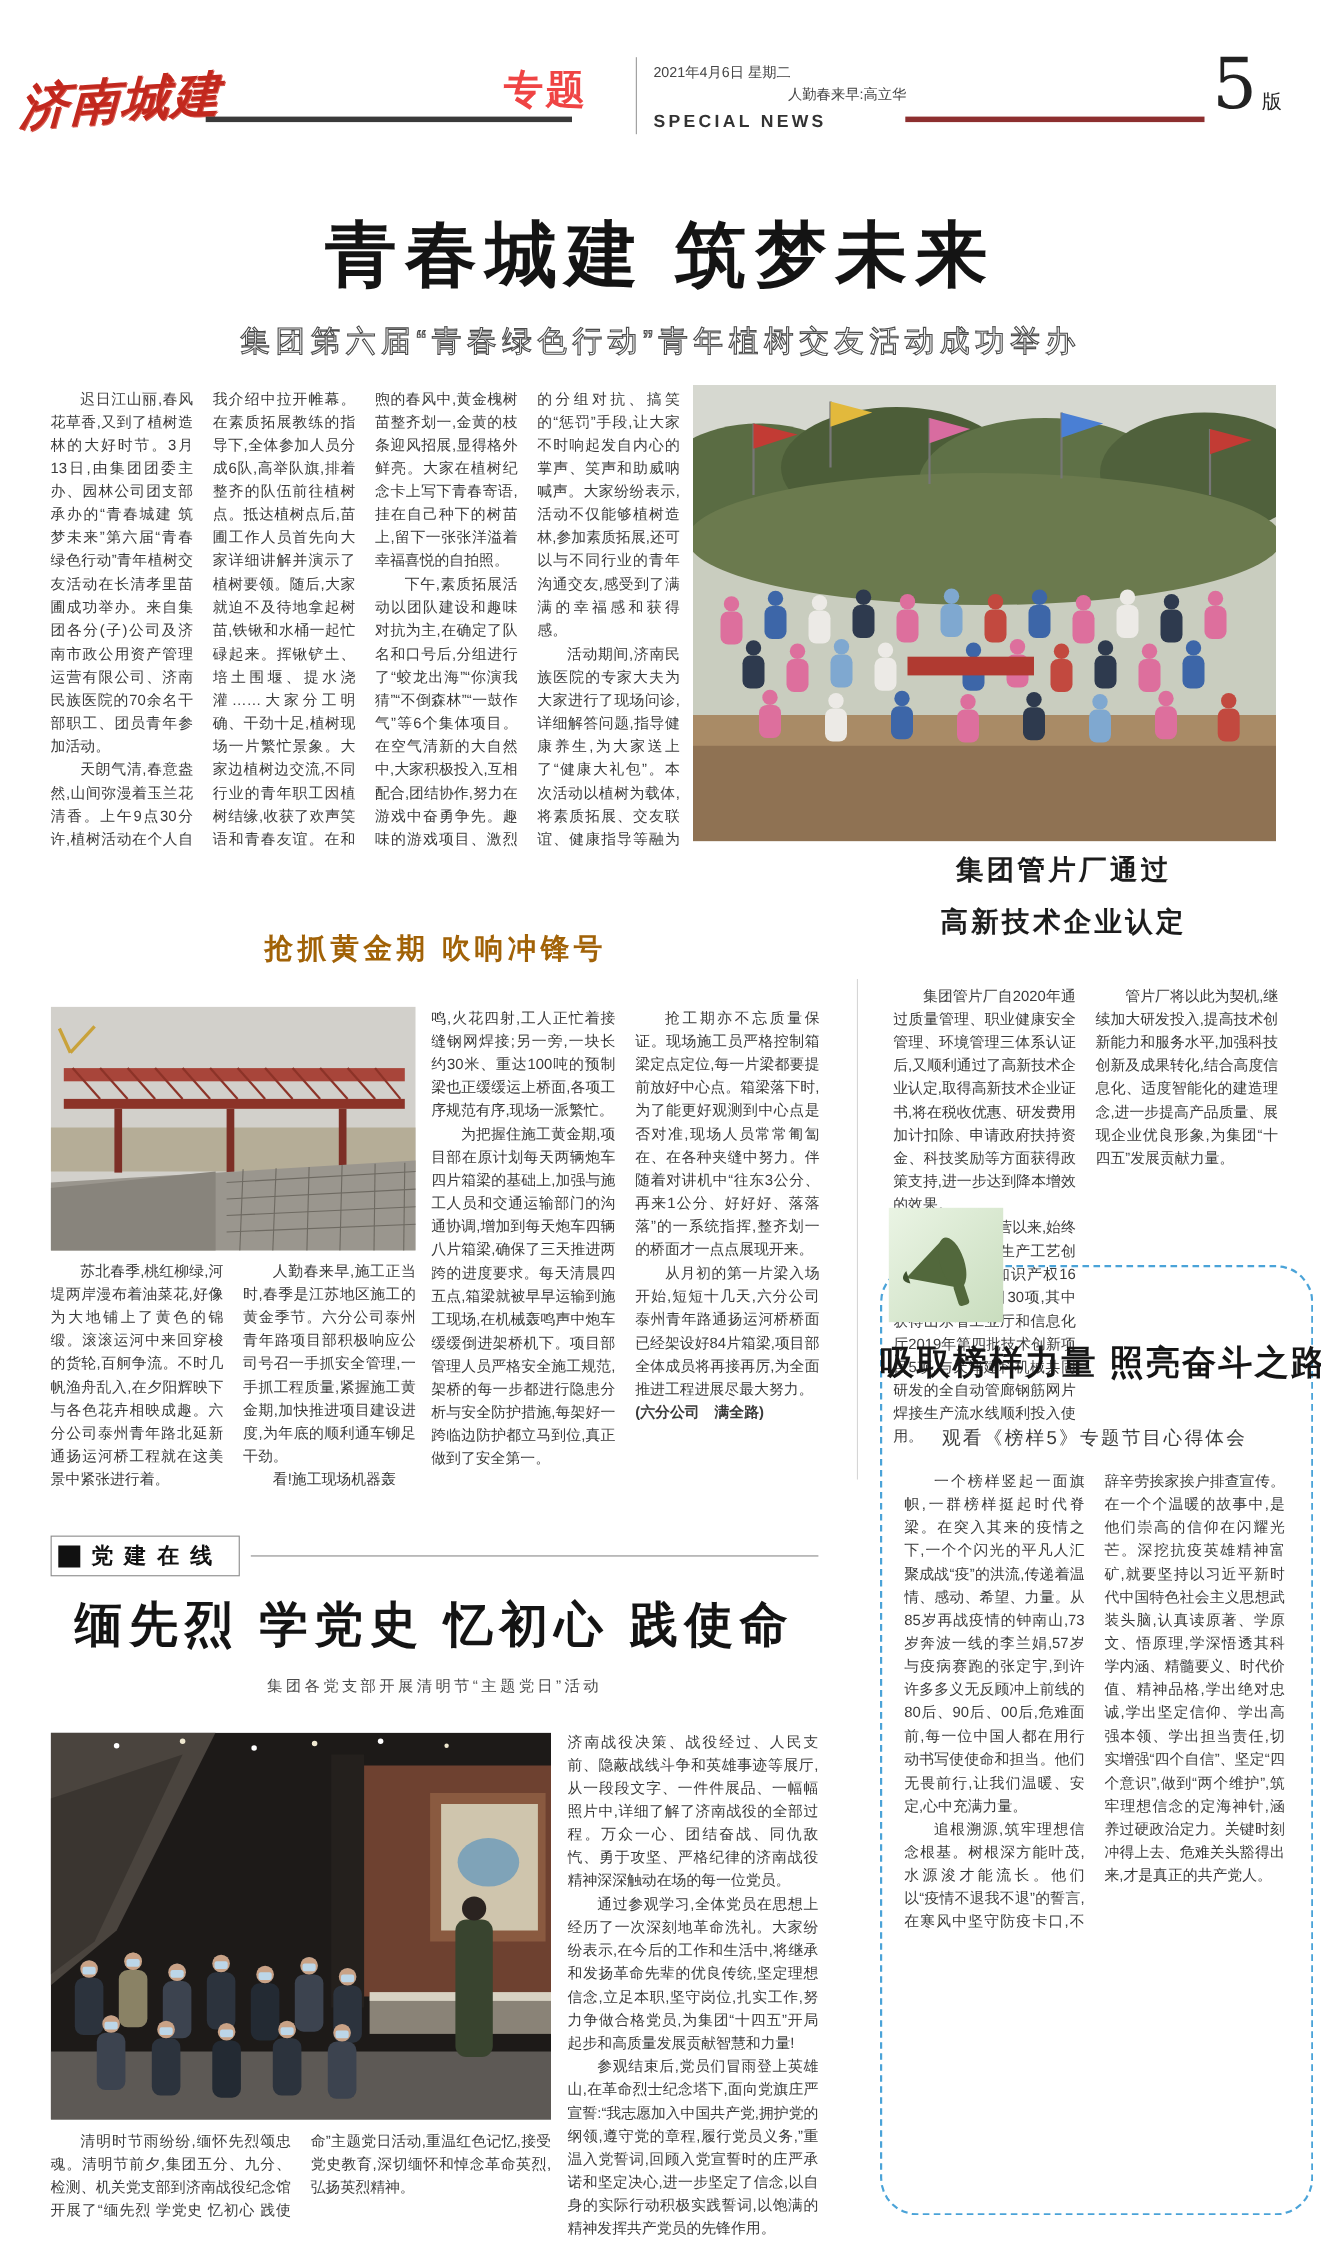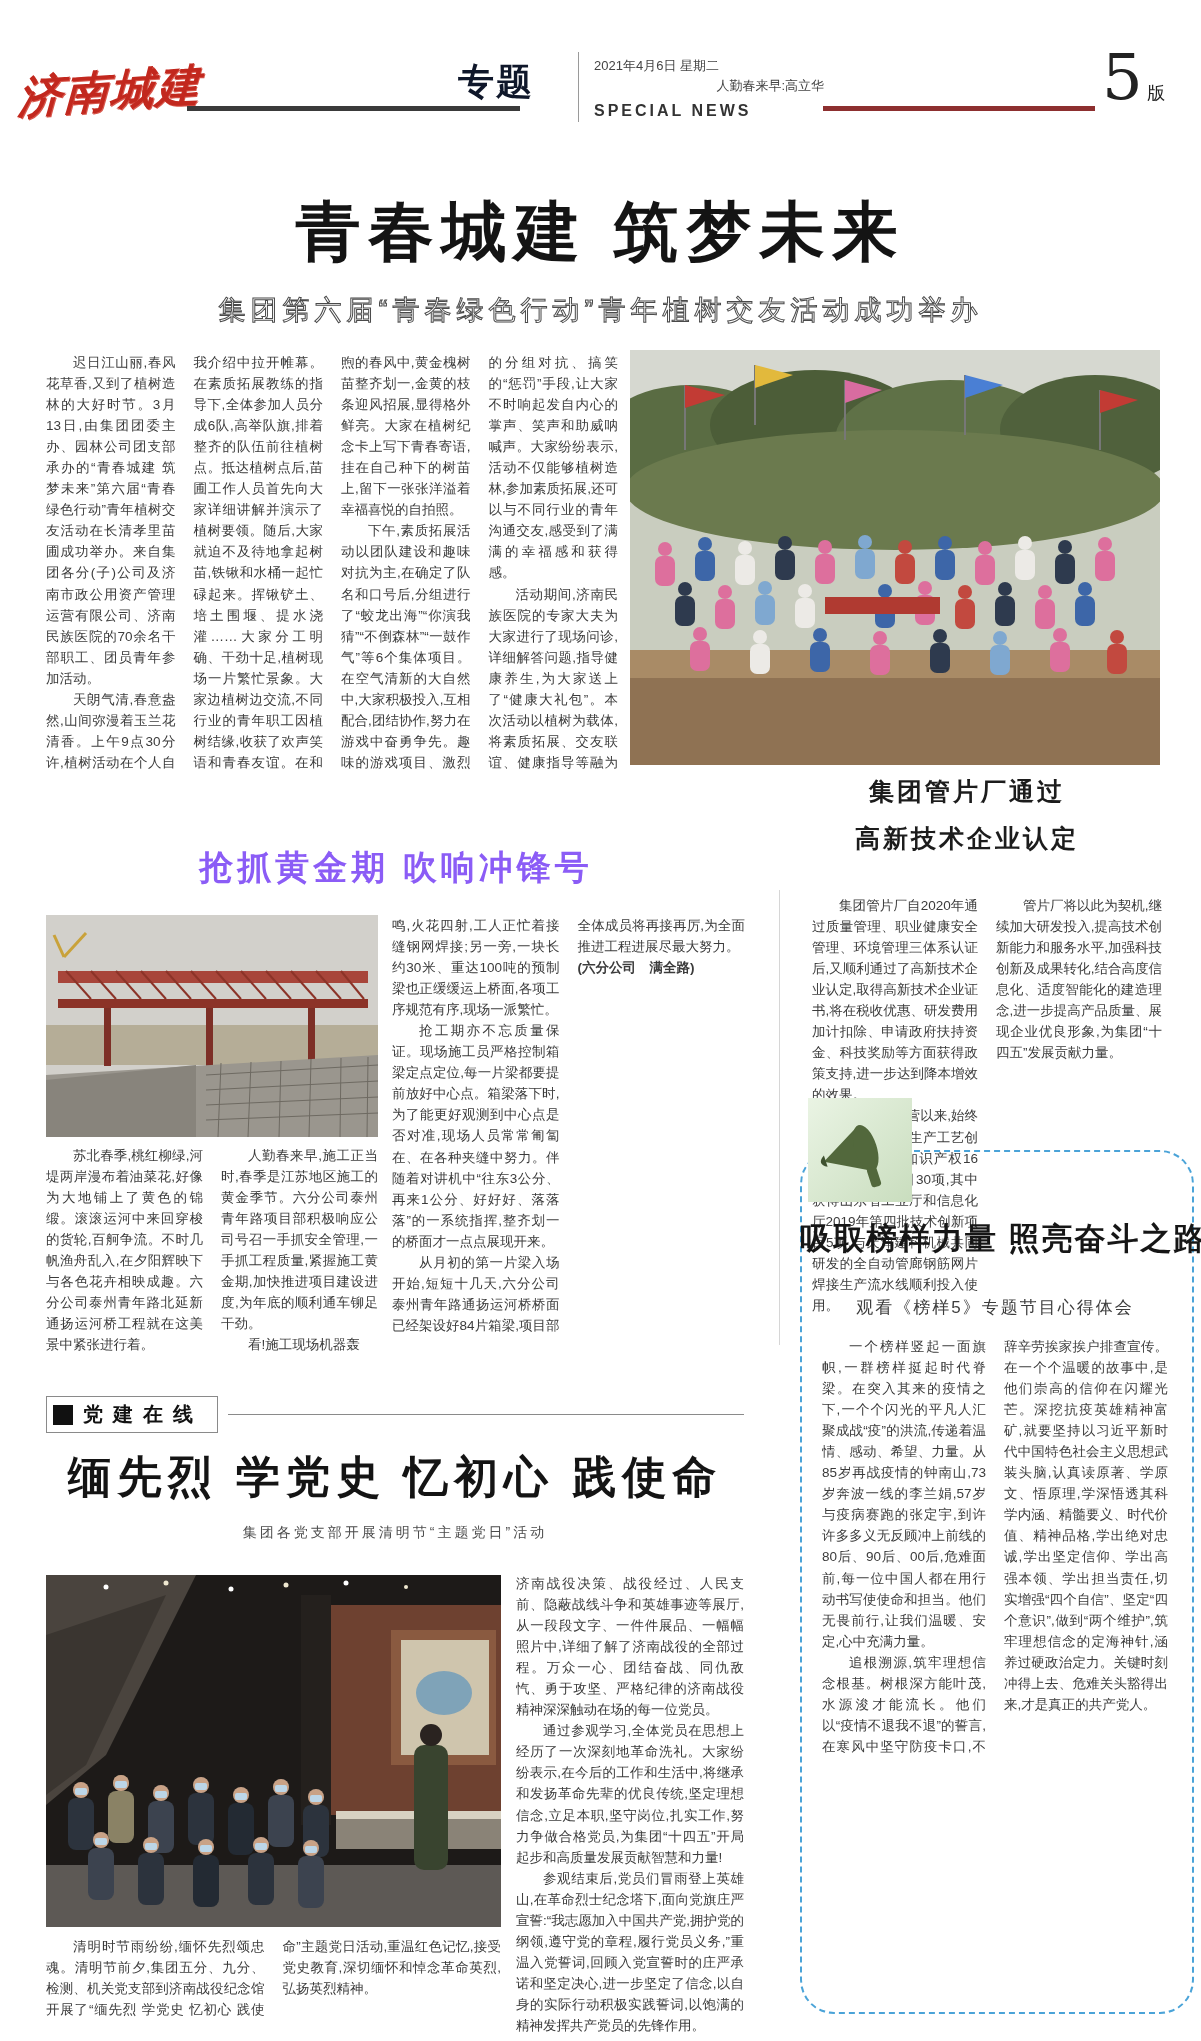--- a/index.html
+++ b/index.html
@@ -4,31 +4,31 @@
 <style>
   html,body{margin:0;padding:0;background:#fff;}
   body{width:1201px;height:2041px;position:relative;font-family:"Liberation Sans","DejaVu Sans",sans-serif;color:#2e2e2e;}
   .abs{position:absolute;}
   .bodytext p{margin:0;text-indent:2em;font-size:13.5px;line-height:1.56;color:#3b3b3b;text-align:justify;}
   .cols2{column-count:2;column-gap:18px;column-fill:auto;overflow:hidden;}
   .cols4{column-count:4;column-gap:18px;column-fill:auto;overflow:hidden;}
   .masthead{font-family:"DejaVu Serif","Liberation Serif",serif;font-style:italic;font-weight:bold;
     font-size:44px;color:#c2281e;transform:rotate(-4deg) skewX(-6deg);letter-spacing:2px;
     text-shadow:1px 1px 0 #d8584d;}
-  .section-label{font-size:36px;font-weight:bold;color:#0f172a;letter-spacing:2px;}
+  .section-label{font-size:36px;font-weight:bold;color:#ef4444;letter-spacing:2px;}
   .dateline{font-size:13px;color:#444;line-height:1.5;}
   .special{font-size:16px;color:#333;letter-spacing:3px;font-weight:bold;}
   .pageno{font-family:"DejaVu Serif","Liberation Serif",serif;font-size:64px;font-weight:300;color:#222;}
   .pageunit{font-size:18px;color:#222;}
   .rule{height:5px;}
   .vrule{width:1px;background:#9a9a9a;}
   .lead-headline{font-size:65px;font-weight:bold;color:#141414;letter-spacing:8px;text-align:center;white-space:nowrap;}
   .lead-subhead{font-size:27px;letter-spacing:5px;text-align:center;color:#6a6a6a;font-weight:500;
     -webkit-text-stroke:1px #4a4a4a;-webkit-text-fill-color:#ffffff;white-space:nowrap;}
-  .mid-headline{font-size:34px;font-weight:bold;color:#8b5cf6;letter-spacing:4px;text-align:center;white-space:nowrap;}
+  .mid-headline{font-size:26px;font-weight:bold;color:#a16207;letter-spacing:4px;text-align:center;white-space:nowrap;}
   .small-headline{font-size:25px;font-weight:bold;color:#1c1c1c;letter-spacing:3px;text-align:center;line-height:1.55;}
   .party-headline{font-size:44px;font-weight:bold;color:#141414;letter-spacing:6px;text-align:center;white-space:nowrap;}
   .party-subhead{font-size:14px;letter-spacing:3px;text-align:center;color:#4c4c4c;font-weight:500;white-space:nowrap;}
   .box-headline{font-size:31px;font-weight:bold;color:#161616;letter-spacing:2px;text-align:center;white-space:nowrap;}
   .box-subhead{font-size:17px;letter-spacing:2px;text-align:center;color:#3d3d3d;}
   .byline{text-align:right;font-weight:bold;text-indent:0 !important;}
   .banner{display:flex;align-items:center;gap:10px;}
   .banner .sq{width:20px;height:20px;background:#111;}
   .banner .lbl{font-size:20px;font-weight:bold;letter-spacing:10px;color:#111;white-space:nowrap;}
   .banner .frame{display:flex;align-items:center;gap:10px;border:1px solid #8a8a8a;padding:4px 14px 4px 6px;}
@@ -182,20 +182,21 @@
 </div>
 
 <div class="abs bodytext cols2" style="left:46px;top:1145px;width:332px;height:212px;">
   <p>苏北春季,桃红柳绿,河堤两岸漫布着油菜花,好像为大地铺上了黄色的锦缎。滚滚运河中来回穿梭的货轮,百舸争流。不时几帆渔舟乱入,在夕阳辉映下与各色花卉相映成趣。六分公司泰州青年路北延新通扬运河桥工程就在这美景中紧张进行着。</p>
   <p>人勤春来早,施工正当时,春季是江苏地区施工的黄金季节。六分公司泰州青年路项目部积极响应公司号召一手抓安全管理,一手抓工程质量,紧握施工黄金期,加快推进项目建设进度,为年底的顺利通车铆足干劲。</p>
   <p>看!施工现场机器轰</p>
 </div>
 
 <div class="abs bodytext cols2" style="left:392px;top:915px;width:353px;height:442px;">
   <p style="text-indent:0;">鸣,火花四射,工人正忙着接缝钢网焊接;另一旁,一块长约30米、重达100吨的预制梁也正缓缓运上桥面,各项工序规范有序,现场一派繁忙。</p>
+  <p>为把握住施工黄金期,项目部在原计划每天两辆炮车四片箱梁的基础上,加强与施工人员和交通运输部门的沟通协调,增加到每天炮车四辆八片箱梁,确保了三天推进两跨的进度要求。每天清晨四五点,箱梁就被早早运输到施工现场,在机械轰鸣声中炮车缓缓倒进架桥机下。项目部管理人员严格安全施工规范,架桥的每一步都进行隐患分析与安全防护措施,每架好一跨临边防护都立马到位,真正做到了安全第一。</p>
   <p>抢工期亦不忘质量保证。现场施工员严格控制箱梁定点定位,每一片梁都要提前放好中心点。箱梁落下时,为了能更好观测到中心点是否对准,现场人员常常匍匐在、在各种夹缝中努力。伴随着对讲机中“往东3公分、再来1公分、好好好、落落落”的一系统指挥,整齐划一的桥面才一点点展现开来。</p>
   <p>从月初的第一片梁入场开始,短短十几天,六分公司泰州青年路通扬运河桥桥面已经架设好84片箱梁,项目部全体成员将再接再厉,为全面推进工程进展尽最大努力。</p>
   <p class="byline">(六分公司　满全路)</p>
 </div>
 
 <div class="abs divider" style="left:779px;top:890px;height:455px;"></div>
 
 <div class="abs banner" style="left:46px;top:1396px;width:698px;">
   <div class="frame">
     <span class="sq"></span>

